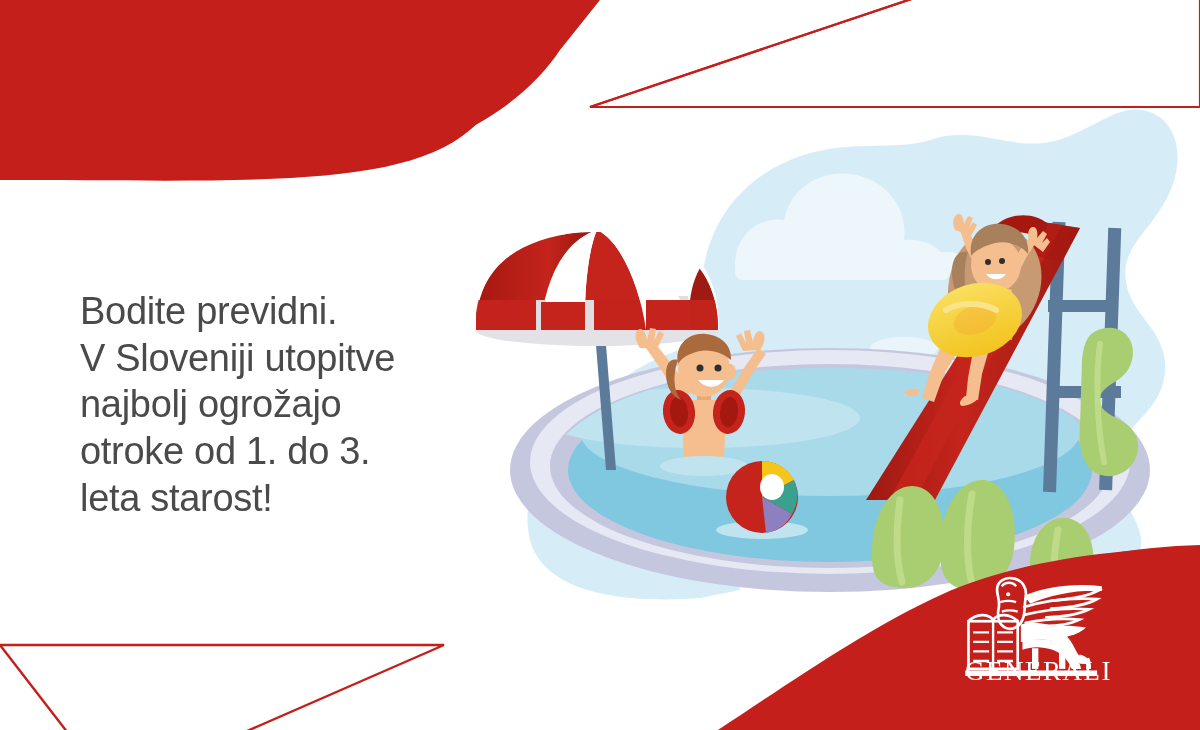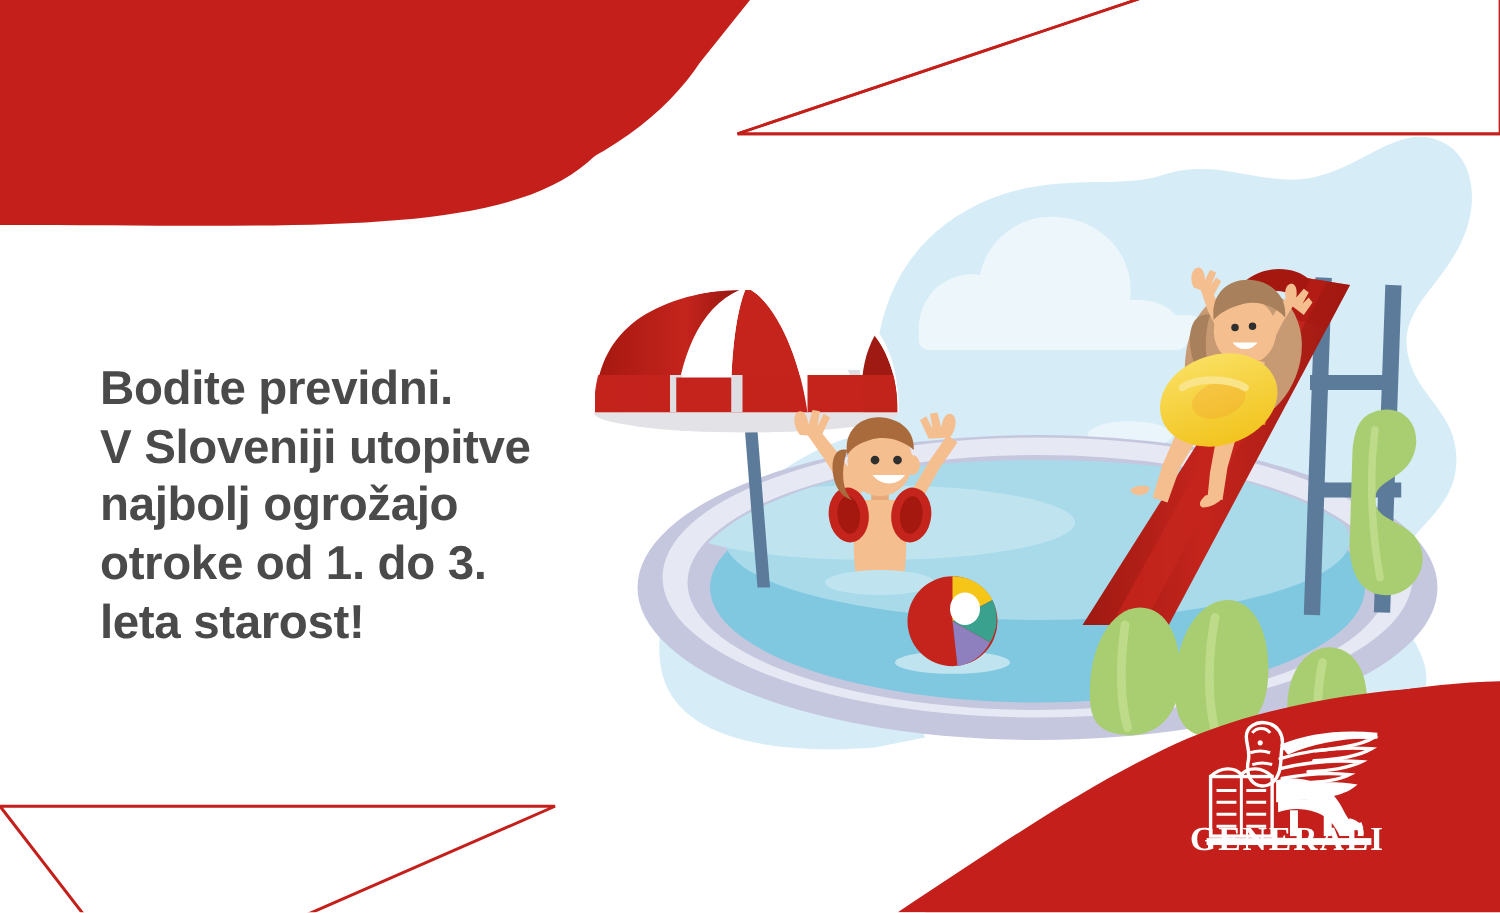--- a/index.html
+++ b/index.html
@@ -15,21 +15,21 @@
     background:#ffffff;
     overflow:hidden;
   }
   #scene { position:absolute; left:0; top:0; width:1200px; height:730px; }
   #headline {
     position:absolute;
     left:80px; top:288px;
     width:400px;
     color:#4a4a4a;
     font-size:38px;
-    font-weight:bold;
+    font-weight:normal;
     line-height:1.23;
     letter-spacing:-0.3px;
     white-space:pre-line;
     pointer-events:none;
   }
   #logo-wrap {
     position:absolute;
     left:952px; top:572px;
     width:160px; height:108px;
   }
@@ -314,18 +314,18 @@
       <g>
         <rect x="20" y="62" width="62" height="60" fill="none" stroke="#FFFFFF" stroke-width="3.4"></rect>
         <path d="M51 62 L51 122" stroke="#FFFFFF" stroke-width="3"></path>
         <path d="M26 76 L46 76 M26 88 L46 88 M26 100 L46 100 M26 112 L46 112" stroke="#FFFFFF" stroke-width="3"></path>
         <path d="M56 76 L76 76 M56 88 L76 88 M56 100 L76 100 M56 112 L76 112" stroke="#FFFFFF" stroke-width="3"></path>
         <path d="M20 62 C30 52 44 52 51 60 C58 52 72 52 82 62" fill="none" stroke="#FFFFFF" stroke-width="3.4"></path>
       </g>
 
       <rect x="16" y="124" width="166" height="7" fill="#FFFFFF"></rect>
     </svg>
-    <div style="position:absolute;left:0;top:84px;width:160px;text-align:left;
+    <div style="position:absolute;left:0;top:84px;width:160px;text-align:right;
                 color:#ffffff;font-family:'Liberation Serif',serif;font-size:27px;
-                letter-spacing:1.5px;font-weight:700;">GENERALI</div>
+                letter-spacing:1.5px;font-weight:400;">GENERALI</div>
   </div>
 
 </div>
 
 </body></html>

